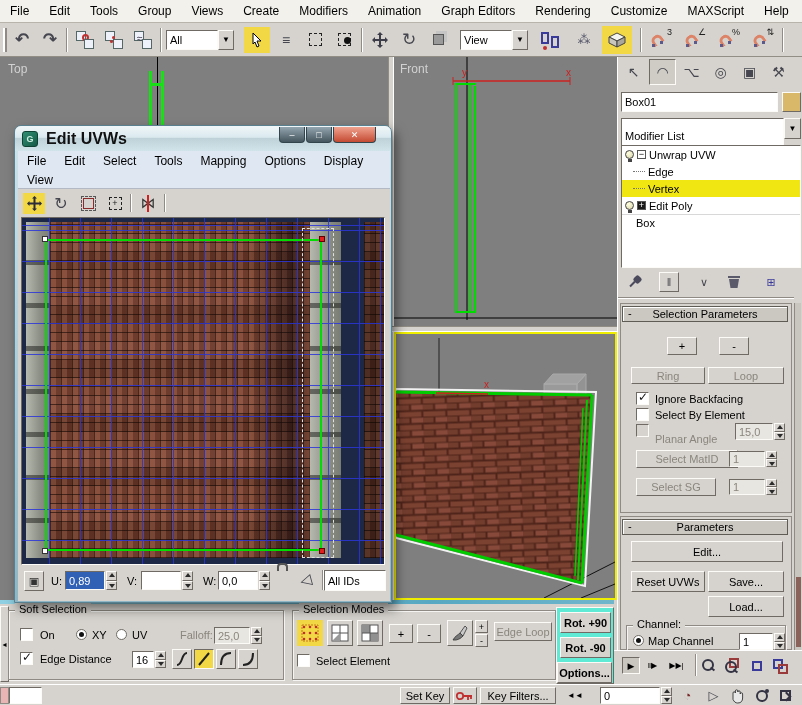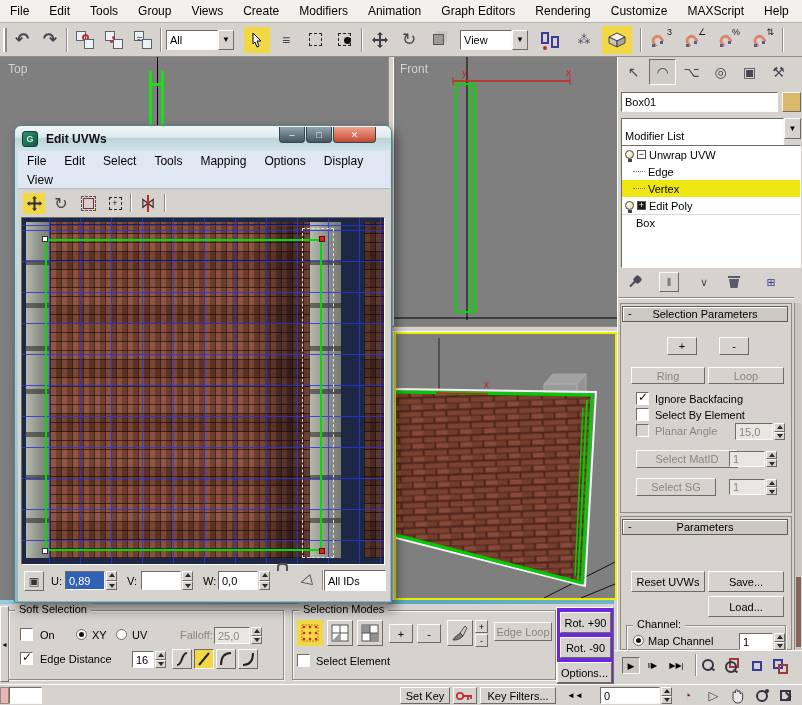--- a/index.html
+++ b/index.html
@@ -384,21 +384,21 @@
       <span>Ring</span>
     </div>
   <div class="btn raised abs dis" style="left:90px;top:310px;width:76px;height:17px">
       <span>Loop</span>
     </div>
   <span class="cb on" style="left:18px;top:335px"></span>
   <span class="lbl" style="left:37px;top:336px">Ignore Backfacing</span>
   <span class="cb" style="left:18px;top:351px"></span>
   <span class="lbl" style="left:37px;top:352px">Select By Element</span>
   <span class="cb gray" style="left:18px;top:367px"></span>
-  <span class="lbl dis" style="left:37px;top:368px">Planar Angle</span>
+  <span class="lbl dis" style="left:37px;top:376px">Planar Angle</span>
   <div class="field dis abs" style="left:117px;top:366px;width:38px;height:17px">
       <span>15,0</span>
     </div>
   <div class="spin" style="left:156px;top:366px;height:17px">
       <div class="u"></div>
       <div class="d"></div>
     </div>
   <div class="btn raised abs dis" style="left:18px;top:393px;width:102px;height:18px">
       <span>Select MatID</span>
     </div>
@@ -418,20 +418,23 @@
   <div class="spin" style="left:148px;top:422px;height:16px">
       <div class="u"></div>
       <div class="d"></div>
     </div>
 
   <div class="abs" style="left:2px;top:459px;width:172px;height:134px;border:1px solid #8f8b84;"></div>
   <div class="rollhead" style="left:4px;top:462px;width:166px;">
     <span class="minus">-</span>
     <span>Parameters</span>
   </div>
+  <div class="btn raised abs" style="left:13px;top:484px;width:152px;height:21px">
+      <span>Edit...</span>
+    </div>
   <div class="btn raised abs" style="left:13px;top:514px;width:74px;height:21px">
       <span>Reset UVWs</span>
     </div>
   <div class="btn raised abs" style="left:90px;top:514px;width:76px;height:21px">
       <span>Save...</span>
     </div>
   <div class="btn raised abs" style="left:90px;top:539px;width:76px;height:21px">
       <span>Load...</span>
     </div>
   <div class="grp" style="left:8px;top:568px;width:160px;height:40px;">
@@ -557,21 +560,21 @@
   <div class="btn raised abs" style="left:475px;top:34px;width:13px;height:13px;font-size:9px">
       <span>-</span>
     </div>
   <div class="btn raised abs dis" style="left:494px;top:22px;width:58px;height:19px">
       <span>Edge Loop</span>
     </div>
   <span class="cb" style="left:297px;top:54px"></span>
   <span class="lbl" style="left:316px;top:55px">Select Element</span>
 </div>
 
-<div class="abs raised" style="left:556px;top:607px;width:58px;height:77px;z-index:35;background:#6d28d9;">
+<div class="abs raised" style="left:556px;top:607px;width:58px;height:77px;z-index:35;background:#5eead4;font-weight:bold;">
   <div class="btn raised abs" style="left:3px;top:4px;width:51px;height:21px">
       <span>Rot. +90</span>
     </div>
   <div class="btn raised abs" style="left:3px;top:29px;width:51px;height:21px">
       <span>Rot. -90</span>
     </div>
   <div class="btn raised abs" style="left:0;top:54px;width:55px;height:21px">
       <span>Options...</span>
     </div>
 </div>
@@ -644,21 +647,21 @@
     </div>
   <div class="btn abs" style="left:775px;top:1px;width:21px;height:19px">
       <span class="maxvp"></span>
     </div>
 </div>
 
 <div class="abs" style="left:14px;top:125px;width:378px;height:478px;background:linear-gradient(180deg,#cfe3ea,#8fb6c4);border:1px solid #58808f;border-radius:7px 7px 0 0;box-shadow:4px 6px 12px rgba(0,0,0,.5);z-index:50;">
 
   <div class="abs" style="left:0;top:0;width:376px;height:25px;border-radius:6px 6px 0 0;background:linear-gradient(180deg,rgba(255,255,255,.7),rgba(255,255,255,.25) 45%,rgba(0,0,0,.07) 50%,rgba(255,255,255,.1));display:flex;align-items:center;">
     <span style="width:16px;height:16px;margin-left:7px;border-radius:3px;background:linear-gradient(135deg,#2f8f72,#155a46);border:1px solid #0e4233;display:inline-flex;align-items:center;justify-content:center;color:#cfeee0;font-size:9px;font-weight:bold;">G</span>
-    <span style="margin-left:8px;font-size:12px;font-weight:bold;color:#111;">Edit UVWs</span>
+    <span style="margin-left:8px;font-size:16px;font-weight:bold;color:#111;">Edit UVWs</span>
     <div class="vbtn" style="left:264px;width:26px;">
         <span>–</span>
       </div>
     <div class="vbtn" style="left:291px;width:26px;">
         <span>□</span>
       </div>
     <div class="vbtn close" style="left:318px;width:43px;">
         <span>✕</span>
       </div>
   </div>

